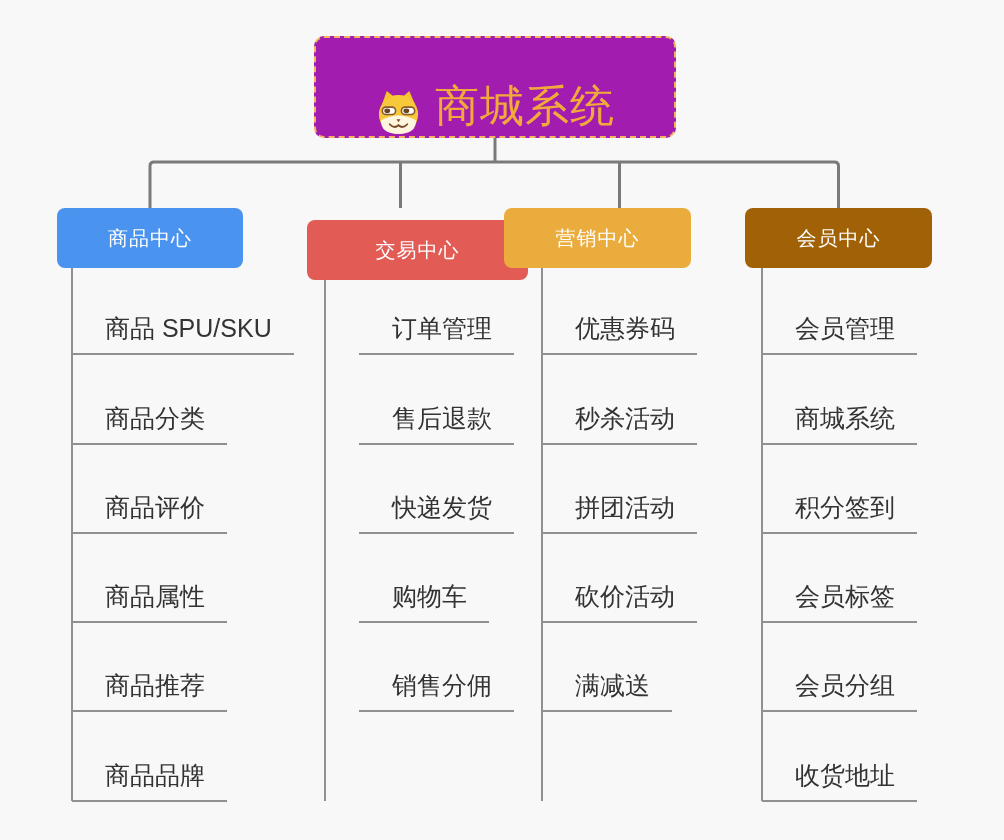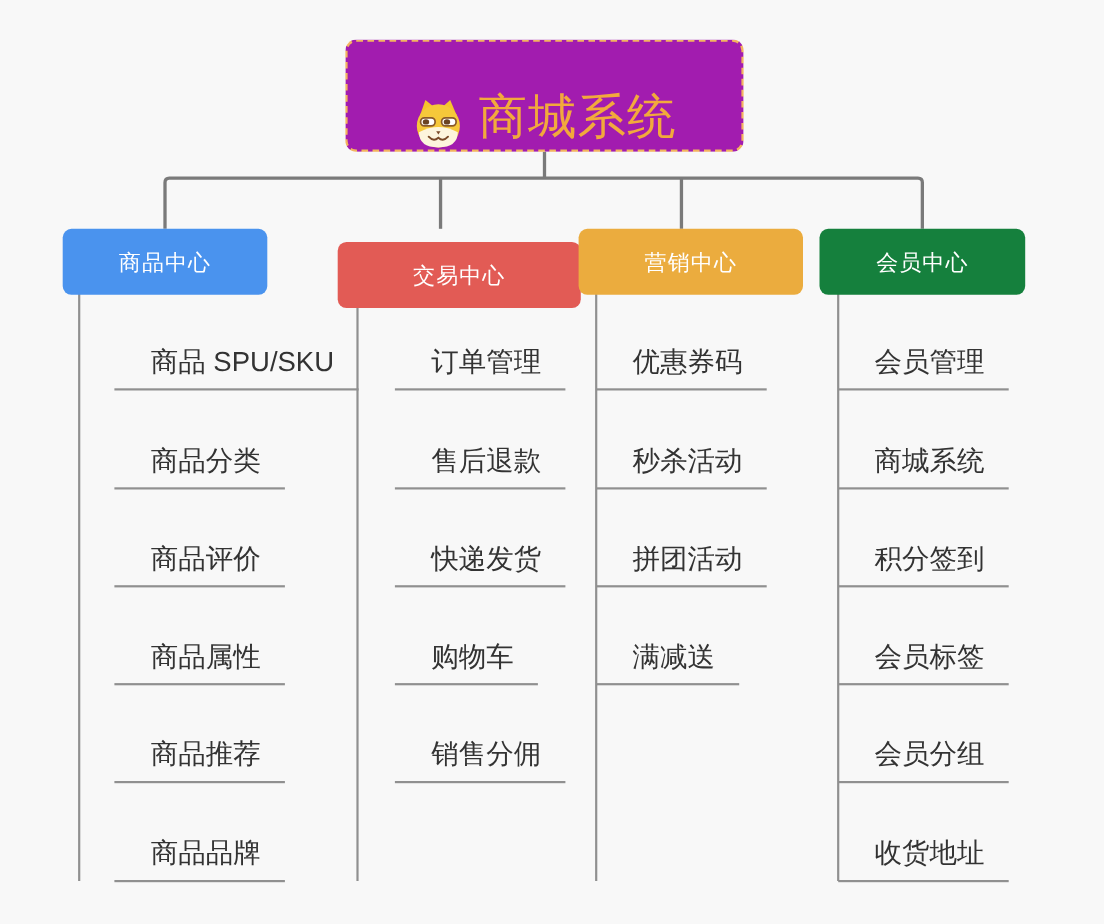--- a/index.html
+++ b/index.html
@@ -51,28 +51,28 @@
     display: flex;
     align-items: center;
     justify-content: center;
     color: #ffffff;
     font-size: 20px;
     letter-spacing: 1px;
     white-space: nowrap;
   }
   #branch-0 { left: 57px;  width: 186px; }
   #branch-1 { left: 307px; width: 221px; margin-top: 12px; }
-  #branch-2 { left: 526px; width: 204px; }
+  #branch-2 { left: 504px; width: 187px; }
   #branch-3 { left: 745px; width: 187px; }
   
   .children {
     position: absolute;
     top: 266px;
   }
-  #children-0 { left: 72px; padding-left: 32px; }
+  #children-0 { left: 72px; }
   #children-1 { left: 323px; margin-left: 36px; }
   #children-2 { left: 542px; }
   #children-3 { left: 762px; }
   .child-topic {
     height: 89.3px;
     width: max-content;
     min-width: 120px;
     display: flex;
     align-items: flex-end;
     padding: 0 22px 8px 33px;
@@ -114,21 +114,21 @@
       <ellipse cx="32" cy="22.3" rx="3" ry="2.4" fill="#6b4423"></ellipse>
       <path d="M22 31 L26 31 L24 34 Z" fill="#7a4a28"></path>
       <path d="M15 36 Q19.5 41 24 37 Q28.5 41 33 36" fill="none" stroke="#7a4a28" stroke-width="1.8" stroke-linecap="round"></path>
     </svg>
     <span class="root-title">商城系统</span>
   </div>
 
   <div class="branch-node" id="branch-0" style="background: rgb(74, 147, 238);">商品中心</div>
   <div class="branch-node" id="branch-1" style="background: rgb(226, 91, 85);">交易中心</div>
   <div class="branch-node" id="branch-2" style="background: rgb(235, 172, 62);">营销中心</div>
-  <div class="branch-node" id="branch-3" style="background: #15803d;">会员中心</div>
+  <div class="branch-node" id="branch-3" style="background: #a16207;">会员中心</div>
 
   <div class="children" id="children-0">
     <div class="child-topic">商品 SPU/SKU</div>
     <div class="child-topic">商品分类</div>
     <div class="child-topic">商品评价</div>
     <div class="child-topic">商品属性</div>
     <div class="child-topic">商品推荐</div>
     <div class="child-topic">商品品牌</div>
   </div>
 
@@ -137,20 +137,21 @@
     <div class="child-topic">售后退款</div>
     <div class="child-topic">快递发货</div>
     <div class="child-topic">购物车</div>
     <div class="child-topic">销售分佣</div>
   </div>
 
   <div class="children" id="children-2">
     <div class="child-topic">优惠券码</div>
     <div class="child-topic">秒杀活动</div>
     <div class="child-topic">拼团活动</div>
+    <div class="child-topic">砍价活动</div>
     <div class="child-topic">满减送</div>
   </div>
 
   <div class="children" id="children-3">
     <div class="child-topic">会员管理</div>
     <div class="child-topic">商城系统</div>
     <div class="child-topic">积分签到</div>
     <div class="child-topic">会员标签</div>
     <div class="child-topic">会员分组</div>
     <div class="child-topic">收货地址</div>

